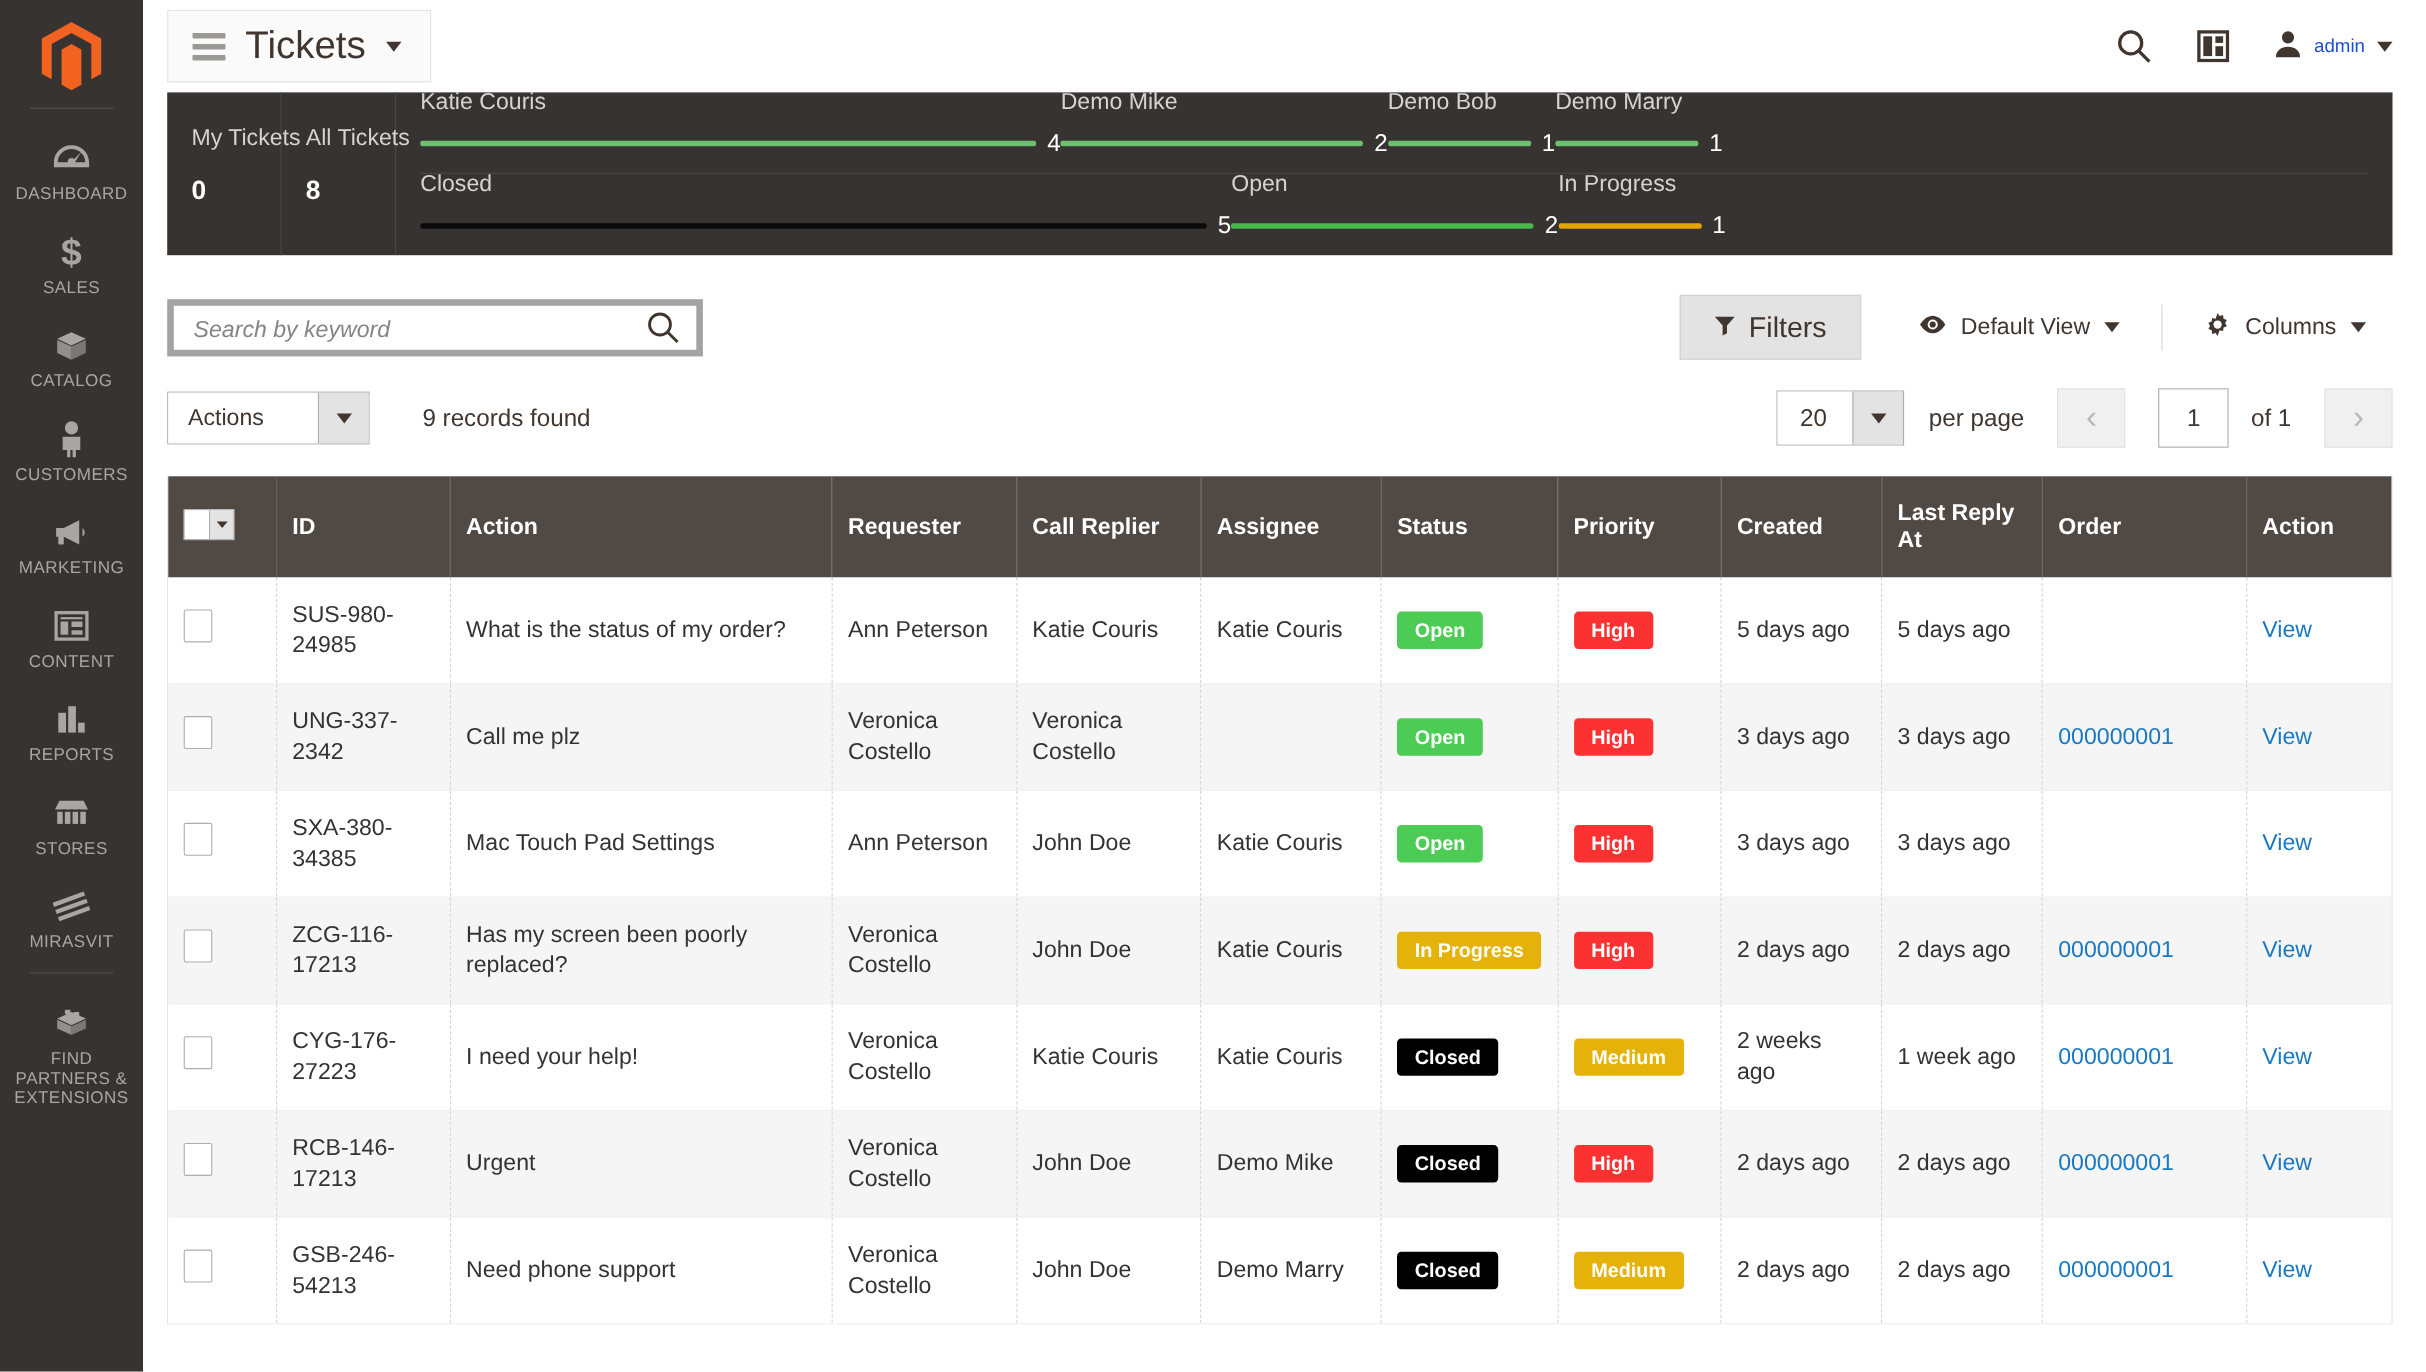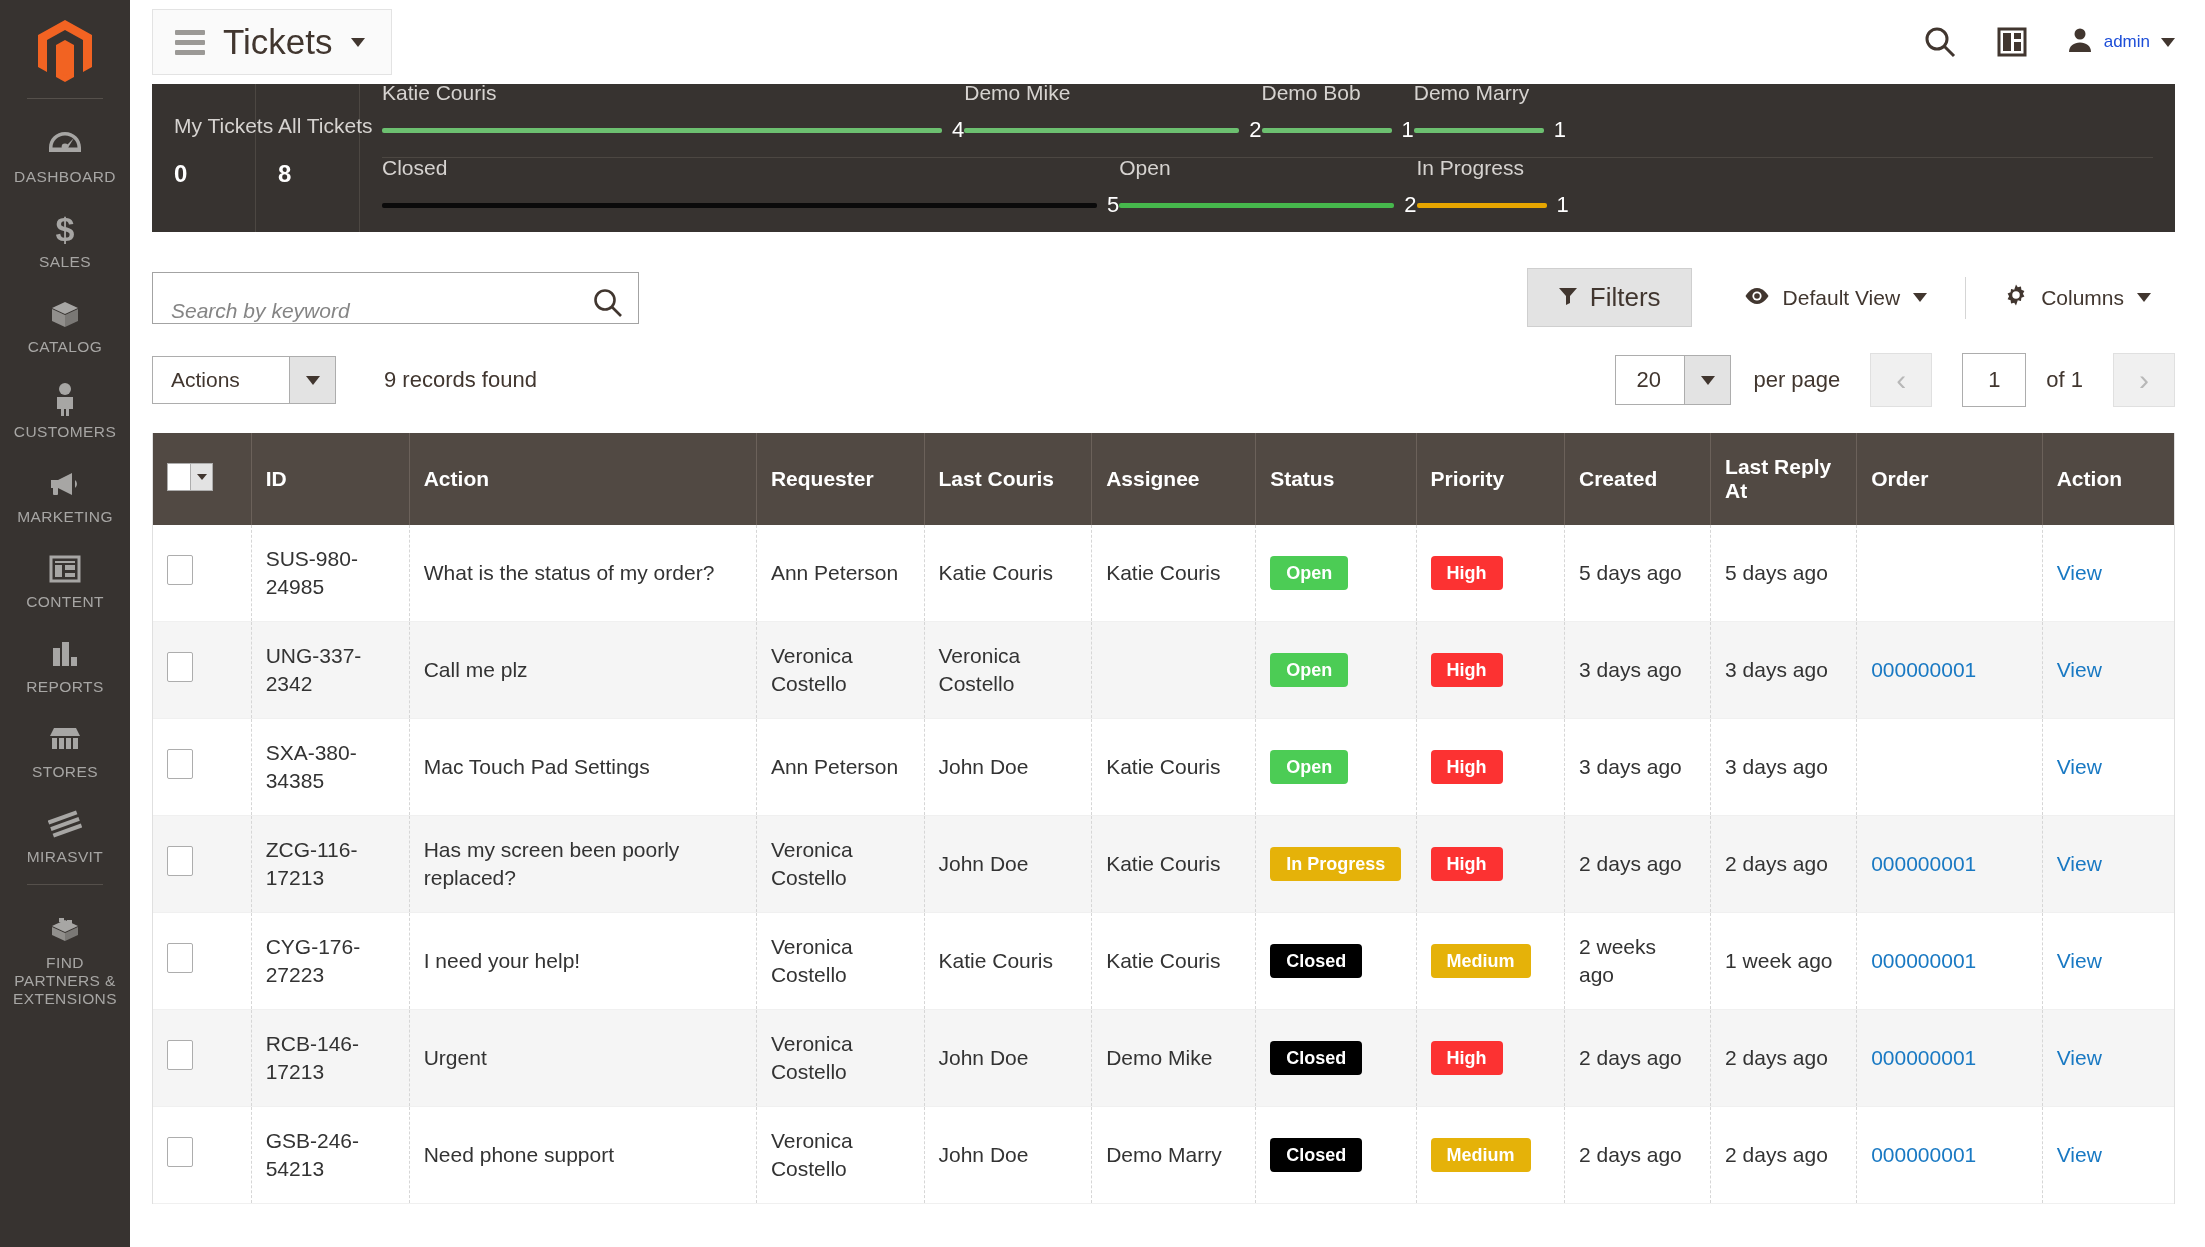--- a/index.html
+++ b/index.html
@@ -83,22 +83,22 @@
   .bar-item-label { font-size: 21px; color: #d6d3d0; margin-bottom: 12px; white-space: nowrap; }
   .bar-line-row { display: flex; align-items: center; gap: 10px; }
   .bar-line { height: 5px; border-radius: 2px; }
   .bar-count { font-size: 22px; color: #ffffff; }
 
   
   .toolbar {
     margin: 36px 30px 0 22px; display: flex; align-items: center;
   }
   .search-box {
-    width: 487px; height: 52px; border: 1px solid #a3a3a3; background: #fff;
-    display: flex; align-items: flex-end; padding: 5px 14px 0 18px;
+    width: 487px; height: 52px; border: 6px solid #a3a3a3; background: #fff;
+    display: flex; align-items: center; padding: 5px 14px 0 18px;
   }
   .search-input {
     flex: 1; border: none; outline: none; font-size: 21px;
     color: #858585; font-style: italic; font-family: "Liberation Sans", sans-serif;
     background: transparent;
   }
   .search-input::placeholder { color: #858585; font-style: italic; }
   .toolbar-right { margin-left: auto; display: flex; align-items: center; gap: 0; }
   .filters-btn {
     background: #e3e3e3; border: 1px solid #cfcfcf;
@@ -532,21 +532,21 @@
             <span class="master-check">
               <span class="box"></span>
               <span class="arr">
                   <span class="caret-down" style="border-top-color:#41362f;border-left-width:5px;border-right-width:5px;border-top-width:6px"></span>
                 </span>
             </span>
           </th>
           <th>ID</th>
           <th>Action</th>
           <th>Requester</th>
-          <th>Last Couris</th>
+          <th>Call Replier</th>
           <th>Assignee</th>
           <th>Status</th>
           <th>Priority</th>
           <th>Created</th>
           <th>Last Reply At</th>
           <th>Order</th>
           <th>Action</th>
         </tr>
       </thead>
       <tbody id="grid-body">

